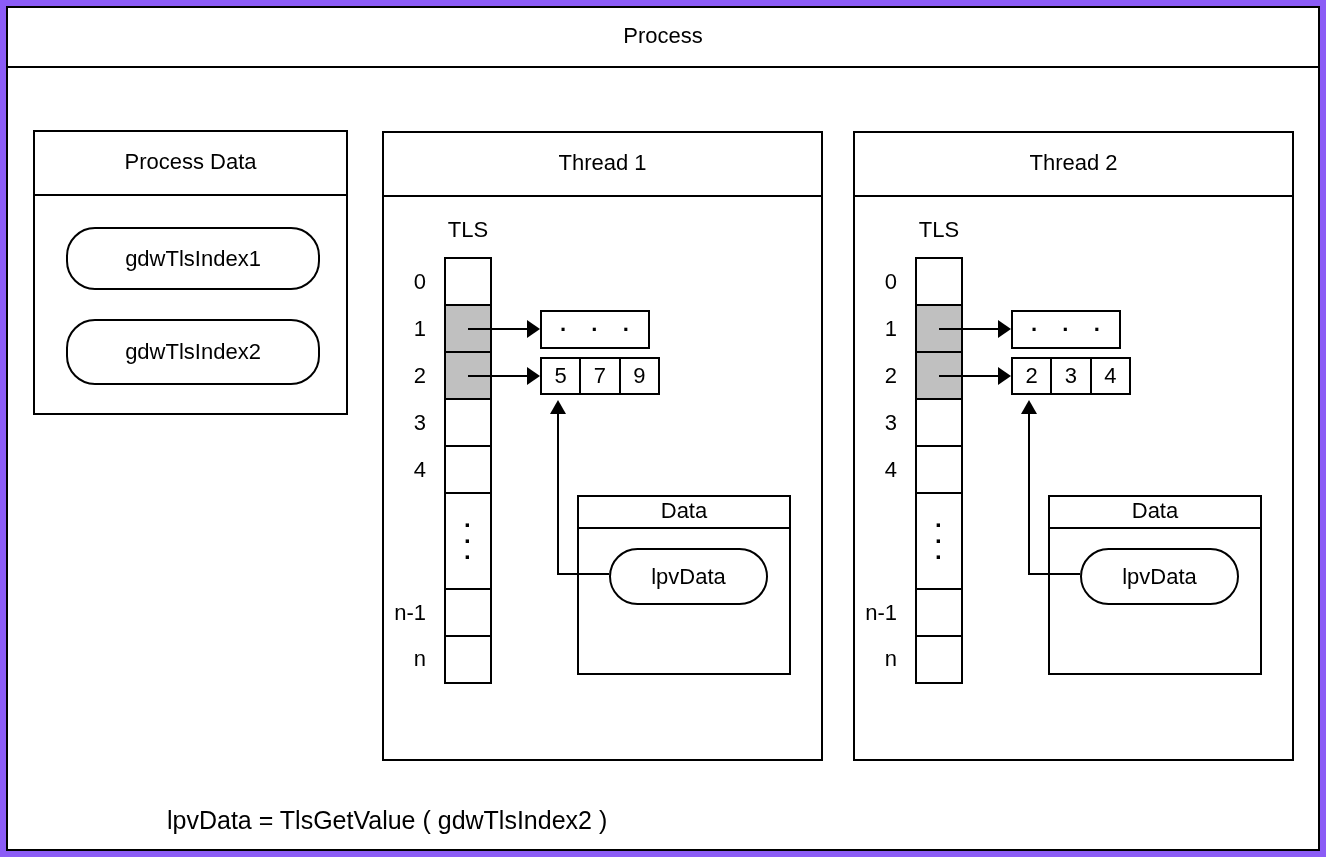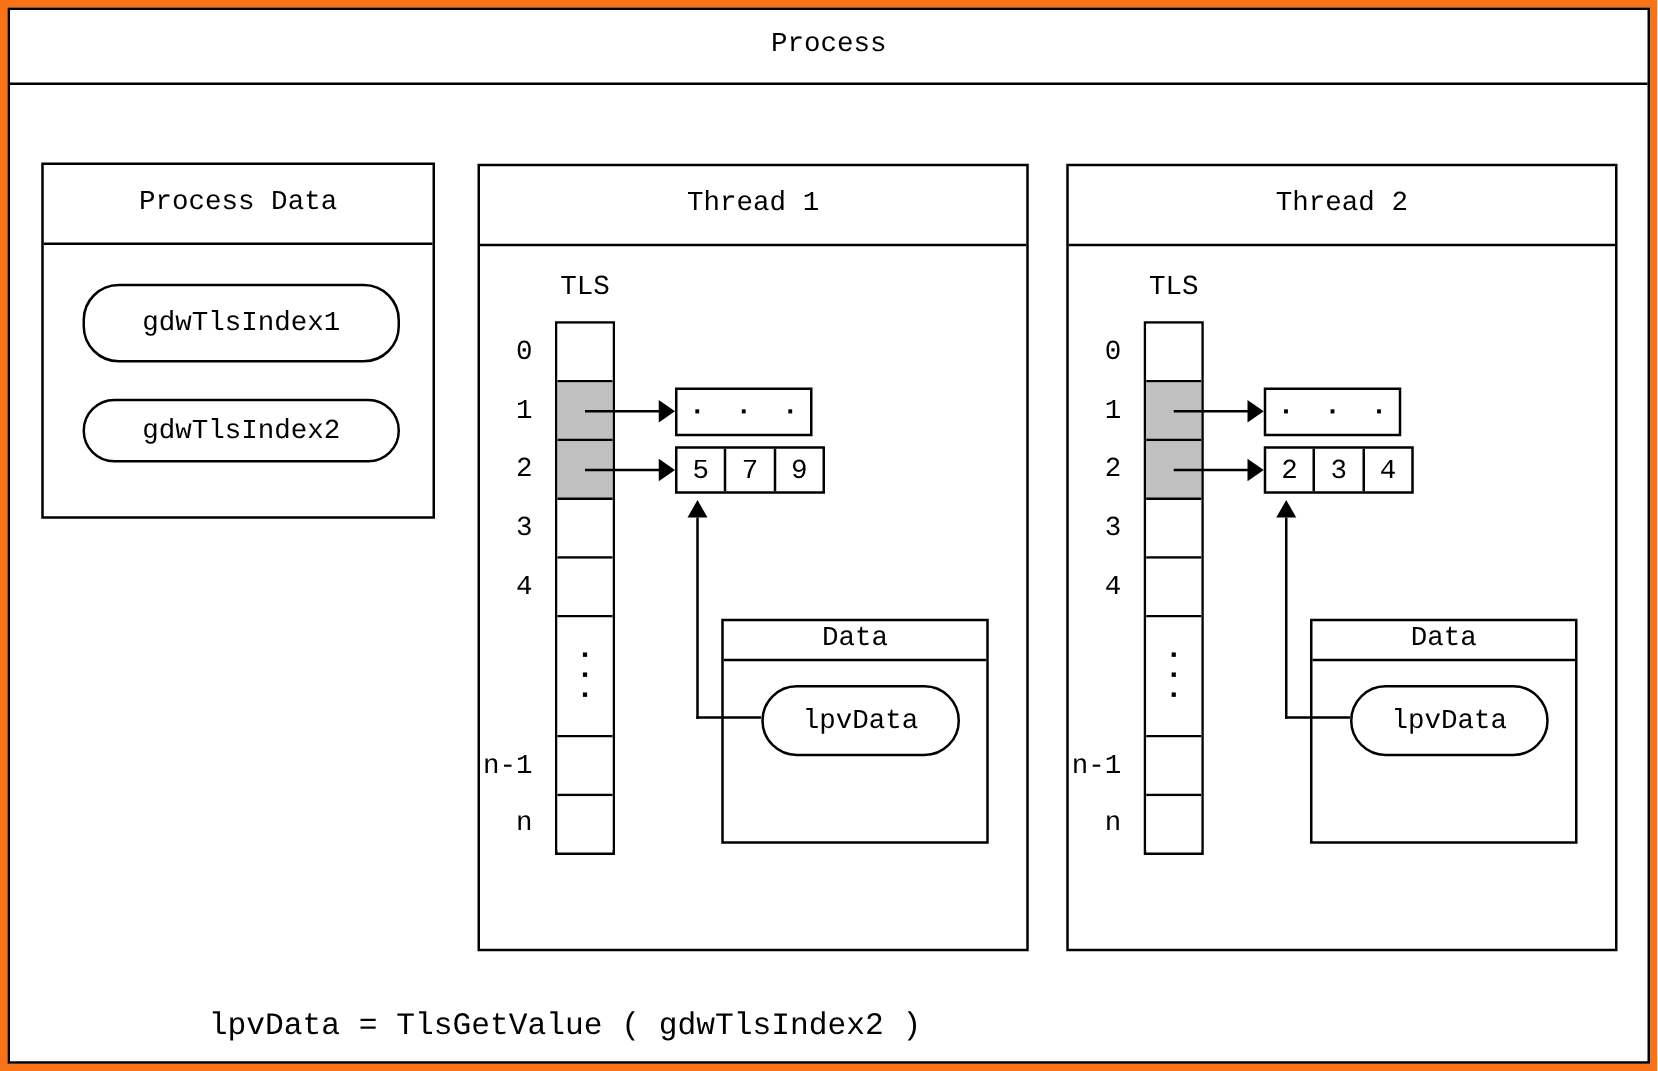--- a/index.html
+++ b/index.html
@@ -1,21 +1,21 @@
 <!DOCTYPE html>
 <html><head>
 <meta charset="utf-8">
 <style>
   html, body { margin: 0; padding: 0; background: #ffffff; }
   .canvas {
     position: relative;
     width: 1326px;
     height: 857px;
-    background: #f97316;
-    font-family: Liberation Mono, monospace;
+    background: #8b5cf6;
+    font-family: Liberation Sans, sans-serif;
     color: #000000;
   }
   .abs { position: absolute; box-sizing: border-box; }
   .bordered { border: 2px solid #000000; background: #ffffff; }
   .box-header {
     position: absolute; left: 0; top: 0; right: 0;
     border-bottom: 2px solid #000000;
     text-align: center;
     font-size: 22px;
   }
@@ -76,21 +76,21 @@
 
 <div class="canvas">
 
   <div class="abs bordered" style="left:6px; top:6px; width:1314px; height:845px;">
     <div class="box-header outer-header">Process</div>
   </div>
 
   <div class="abs bordered" style="left:33px; top:130px; width:315px; height:285px;">
     <div class="box-header sec-header">Process Data</div>
     <div class="abs bordered center-text" style="left:31px; top:95px; width:254px; height:63px;">gdwTlsIndex1</div>
-    <div class="abs bordered center-text" style="left:31px; top:187px; width:254px; height:51px;">gdwTlsIndex2</div>
+    <div class="abs bordered center-text" style="left:31px; top:187px; width:254px; height:66px;">gdwTlsIndex2</div>
   </div>
 
   <div class="abs bordered" style="left:382px; top:131px; width:441px; height:630px;">
     <div class="box-header sec-header">Thread 1</div>
 
     <div class="abs" style="left:54px; top:84px; width:60px; text-align:center; font-size:22px;">TLS</div>
 
     <div class="abs tls-col" style="left:60px; top:124px; width:48px; height:427px;">
       <div class="tls-cell"></div>
       <div class="tls-cell gray" style="background: rgb(192, 192, 192);"></div>

